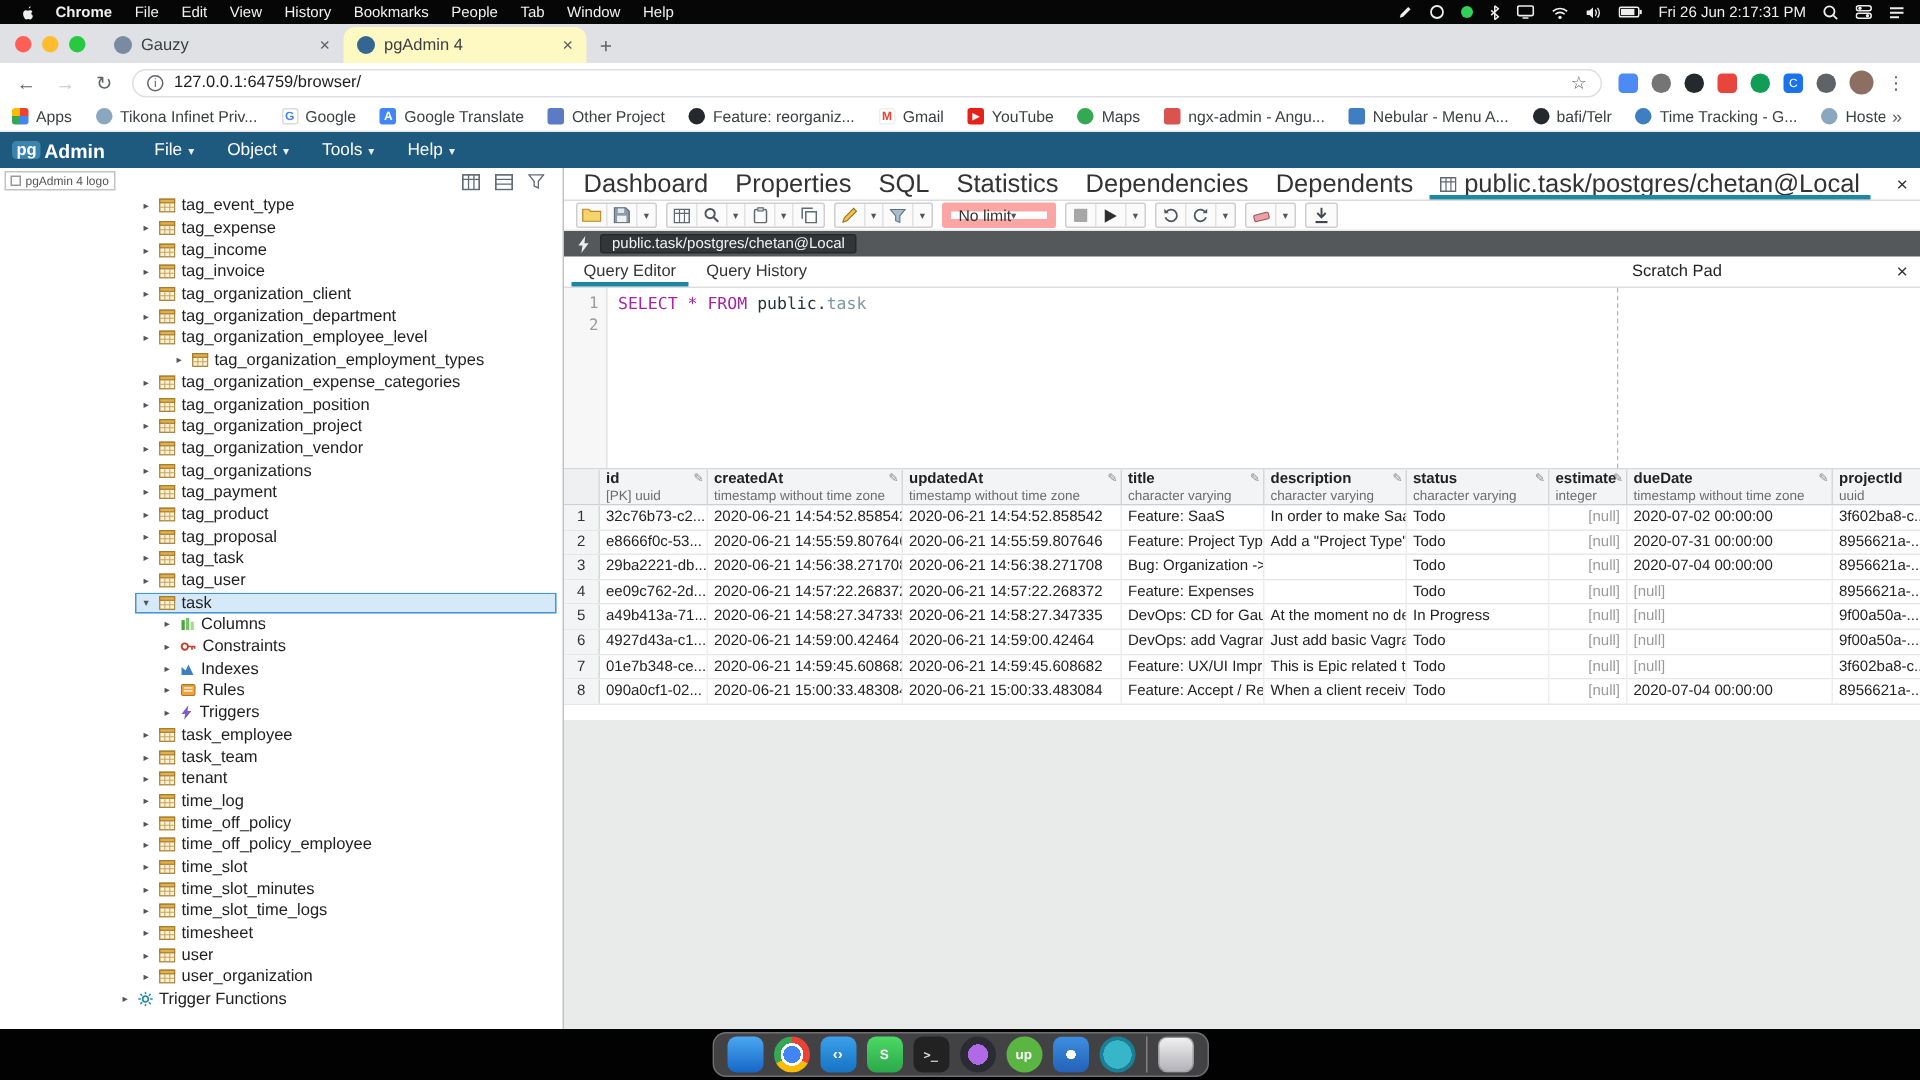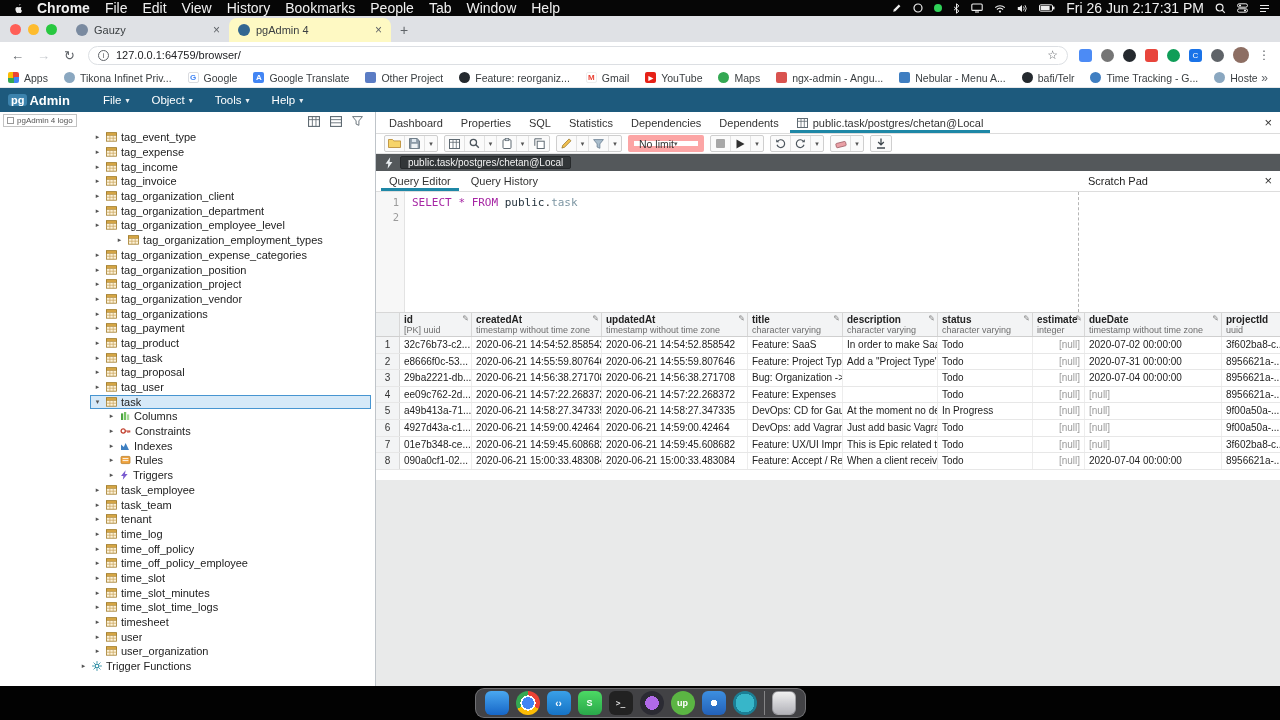--- a/index.html
+++ b/index.html
@@ -1,21 +1,21 @@
 <!DOCTYPE html>
 <html><head>
 <meta charset="utf-8">
 <style>
   *{box-sizing:border-box;margin:0;padding:0;cursor:default}
   html,body{background:#000}
   body{font-family:"Liberation Sans",sans-serif}
   .screen{position:relative;width:1280px;height:720px;background:#000;overflow:hidden;font-size:11px;color:#222}
 
   
-  .menubar{height:16px;background:#060606;color:#f0f0f0;display:flex;align-items:center;font-size:14px;padding:0 6px}
+  .menubar{height:16px;background:#060606;color:#f0f0f0;display:flex;align-items:center;font-size:10px;padding:0 6px}
   .apple{display:inline-flex;align-items:center;margin:0 4px 0 8px}
   .mb-left{display:flex;gap:15px;margin-left:10px;align-items:center}
   .mb-item{white-space:nowrap}
   .mb-app{font-weight:bold}
   .mb-right{margin-left:auto;display:flex;align-items:center;gap:11px;padding-right:4px}
   .mbi{display:inline-flex;align-items:center}
   .green-dot{width:8px;height:8px;border-radius:50%;background:#30d158;display:inline-block}
   .mb-clock{white-space:nowrap}
 
   
@@ -81,21 +81,21 @@
   .tree{flex:1;overflow:hidden;padding-top:2px}
   .trow{display:flex;height:14.7px;align-items:center}
   .tin{display:flex;align-items:center;gap:4px;height:14px;padding:0 3px;flex:1;margin-right:4px;min-width:0}
   .trow.selected .tin{background:#d6e9f8;box-shadow:inset 0 0 0 1px #4795d1}
   .arrow{width:9px;font-size:7px;color:#555;text-align:center;flex:0 0 auto}
   .tlabel{font-size:11px;color:#222;white-space:nowrap;overflow:hidden}
   .icon{display:inline-flex;align-items:center;justify-content:center;flex:0 0 auto}
 
   .main{flex:1;display:flex;flex-direction:column;min-width:0;position:relative;background:#fff}
   .doc-tabs{height:22px;display:flex;align-items:stretch;border-bottom:1px solid #dcdcdc;padding-left:4px;position:relative}
-  .dtab{display:flex;align-items:center;gap:5px;padding:0 9px;font-size:11px;color:#333;position:relative;white-space:nowrap}
+  .dtab{display:flex;align-items:center;gap:5px;padding:0 9px;font-size:17px;color:#333;position:relative;white-space:nowrap}
   .dtab.active::after{content:"";position:absolute;left:2px;right:2px;bottom:0;height:3px;background:#1e87a6}
   .tab-close-right{position:absolute;right:8px;top:3px;font-size:13px;color:#333}
 
   .query-toolbar{height:20px;display:flex;align-items:center;gap:6px;padding:0 8px;border-bottom:1px solid #e6e6e6}
   .btn-group{display:flex;border:1px solid #cfcfcf;border-radius:2px;background:#fbfbfb;height:17px;align-items:stretch}
   .qbtn{display:flex;align-items:center;justify-content:center;min-width:20px;border:none;background:none;padding:0 3px;border-right:1px solid #e2e2e2}
   .btn-group .qbtn:last-child{border-right:none}
   .caret-btn{min-width:12px;font-size:7px;color:#555}
   .limit-select{width:76px;height:17px;border:6px solid #fca5a5;border-radius:2px;display:flex;align-items:center;justify-content:flex-start;padding:0 5px;font-size:10.5px;color:#333;background:#fff}
   .limit-select .caret{font-size:7px;color:#555}
@@ -595,34 +595,34 @@
           <div class="trow" style="padding-left: 90px;">
             <div class="tin">
               <span class="arrow">▸</span>
               <span class="icon ">
                 <svg width="11" height="10" viewBox="0 0 11 10">
                   <rect x=".5" y=".8" width="10" height="8.4" fill="#fdf2d8" stroke="#a07c2c" stroke-width=".8"></rect>
                   <rect x=".5" y=".8" width="10" height="2.4" fill="#e3b04b" stroke="#a07c2c" stroke-width=".8"></rect>
                   <path d="M3.9 3.2v6M7.2 3.2v6M.5 6.2h10" stroke="#c9a35a" stroke-width=".7" fill="none"></path>
                 </svg>
               </span>
+              <span class="tlabel">tag_proposal</span>
+            </div>
+          </div>
+          <div class="trow" style="padding-left: 90px;">
+            <div class="tin">
+              <span class="arrow">▸</span>
+              <span class="icon ">
+                <svg width="11" height="10" viewBox="0 0 11 10">
+                  <rect x=".5" y=".8" width="10" height="8.4" fill="#fdf2d8" stroke="#a07c2c" stroke-width=".8"></rect>
+                  <rect x=".5" y=".8" width="10" height="2.4" fill="#e3b04b" stroke="#a07c2c" stroke-width=".8"></rect>
+                  <path d="M3.9 3.2v6M7.2 3.2v6M.5 6.2h10" stroke="#c9a35a" stroke-width=".7" fill="none"></path>
+                </svg>
+              </span>
               <span class="tlabel">tag_task</span>
-            </div>
-          </div>
-          <div class="trow" style="padding-left: 90px;">
-            <div class="tin">
-              <span class="arrow">▸</span>
-              <span class="icon ">
-                <svg width="11" height="10" viewBox="0 0 11 10">
-                  <rect x=".5" y=".8" width="10" height="8.4" fill="#fdf2d8" stroke="#a07c2c" stroke-width=".8"></rect>
-                  <rect x=".5" y=".8" width="10" height="2.4" fill="#e3b04b" stroke="#a07c2c" stroke-width=".8"></rect>
-                  <path d="M3.9 3.2v6M7.2 3.2v6M.5 6.2h10" stroke="#c9a35a" stroke-width=".7" fill="none"></path>
-                </svg>
-              </span>
-              <span class="tlabel">tag_proposal</span>
             </div>
           </div>
           <div class="trow" style="padding-left: 90px;">
             <div class="tin">
               <span class="arrow">▸</span>
               <span class="icon ">
                 <svg width="11" height="10" viewBox="0 0 11 10">
                   <rect x=".5" y=".8" width="10" height="8.4" fill="#fdf2d8" stroke="#a07c2c" stroke-width=".8"></rect>
                   <rect x=".5" y=".8" width="10" height="2.4" fill="#e3b04b" stroke="#a07c2c" stroke-width=".8"></rect>
                   <path d="M3.9 3.2v6M7.2 3.2v6M.5 6.2h10" stroke="#c9a35a" stroke-width=".7" fill="none"></path>

